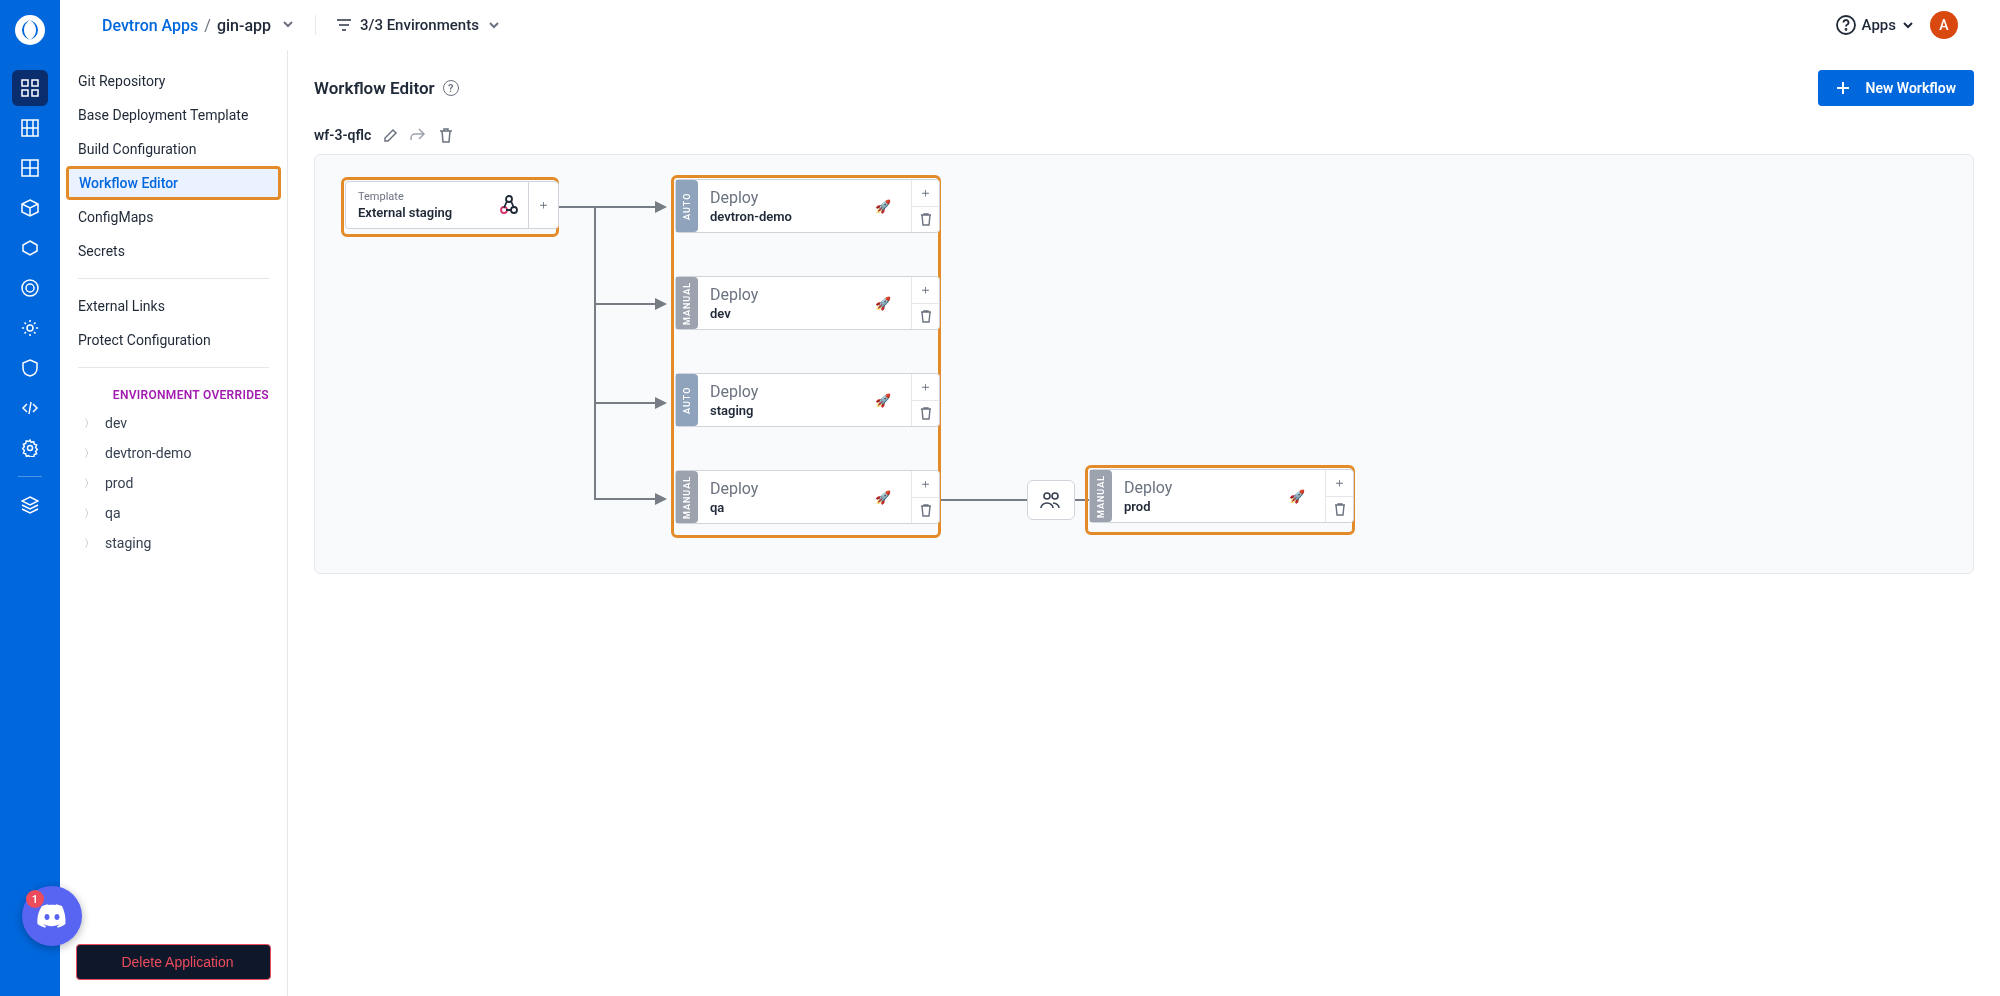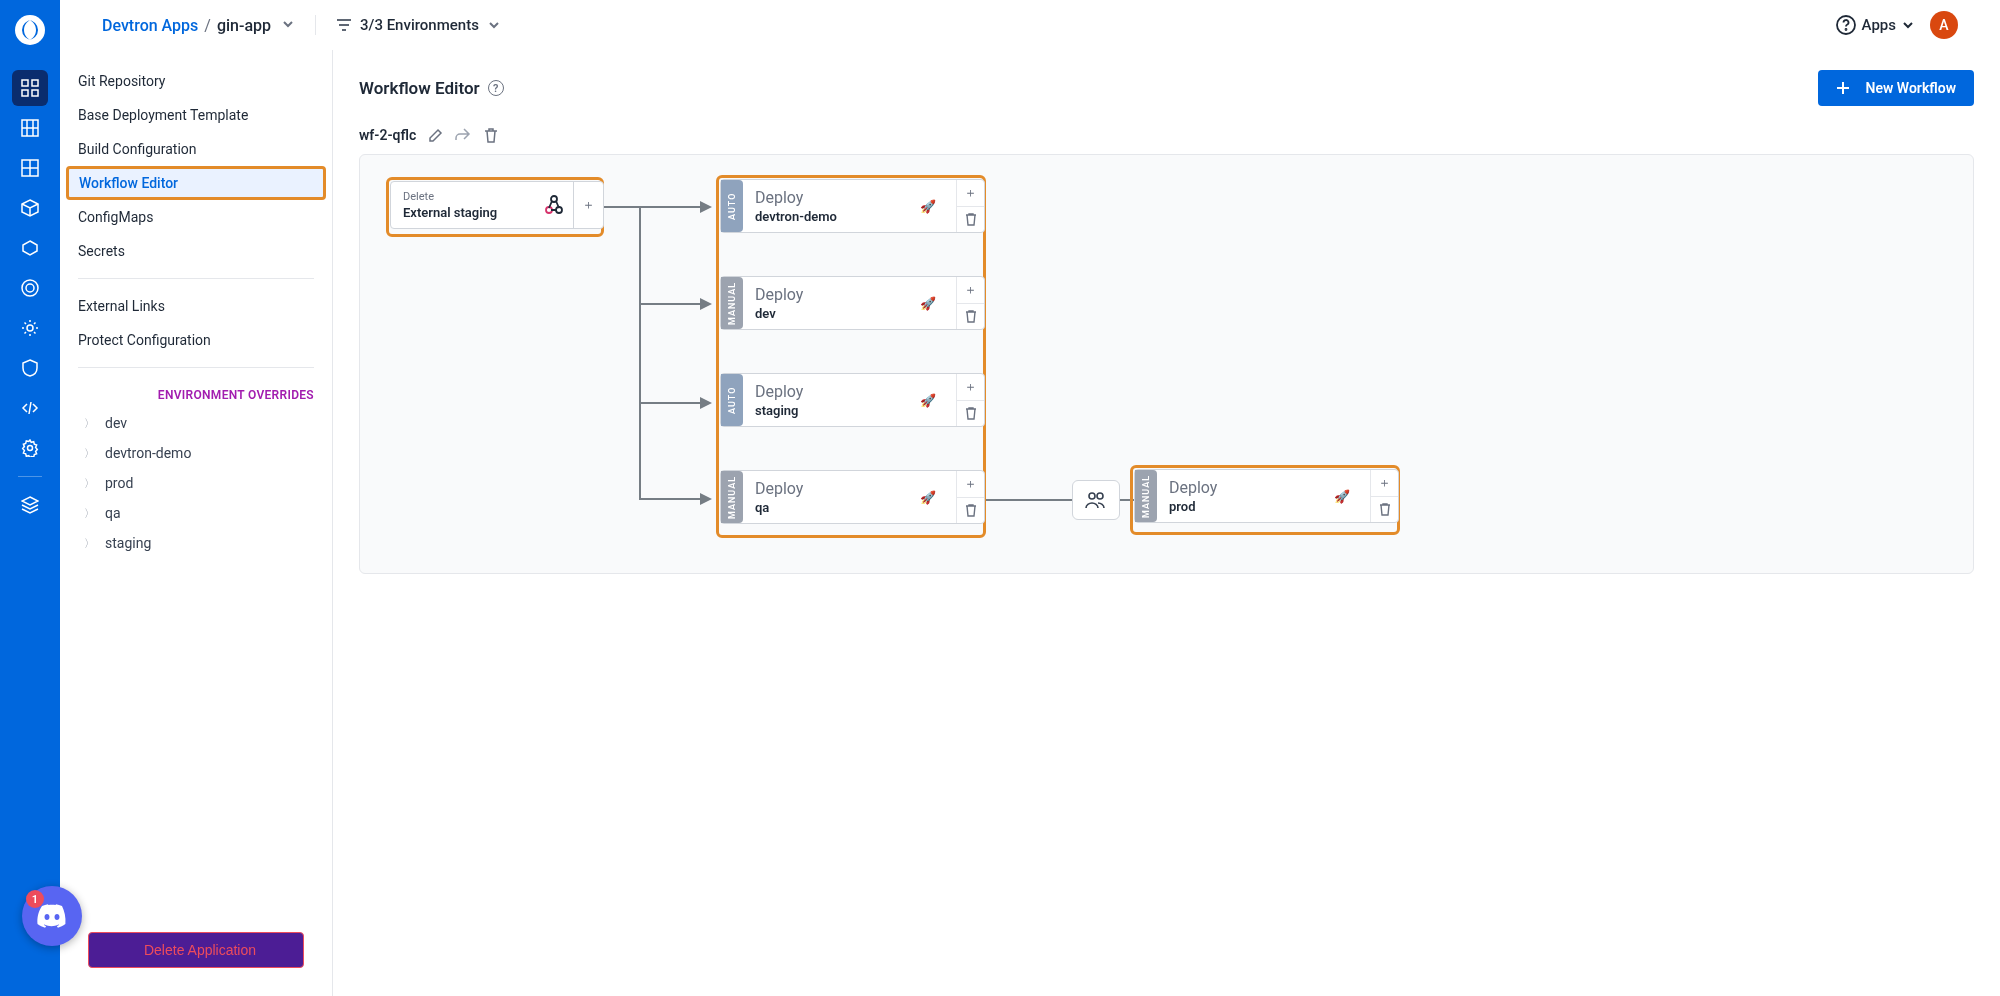--- a/index.html
+++ b/index.html
@@ -33,29 +33,29 @@
 
 
 .tabs { display:flex; gap:18px; padding:0 26px; height:34px; border-bottom:1px solid #e5e7eb; }
 .tab { display:flex; align-items:center; gap:6px; font-size:14px; color:#374151; padding:0 2px; cursor:pointer; height:34px; border-bottom:2px solid transparent; }
 .tab.active { color:#0067dd; font-weight:500; border-bottom-color:#0067dd; }
 
 
 .body { flex:1; display:flex; }
 
 
-.sidebar { width:273px; border-right:1px solid #e5e7eb; display:flex; flex-direction:column; padding-top:14px; }
+.sidebar { width:228px; border-right:1px solid #e5e7eb; display:flex; flex-direction:column; padding-top:14px; }
 .sb-item { padding:9px 18px; font-size:14px; color:#1f2937; cursor:pointer; }
 .sb-item.highlighted { background:#eaf2ff; color:#0067dd; font-weight:500; border:3px solid #e38b29; border-radius:4px; margin:0 6px; padding:6px 10px; }
 .sb-divider { height:1px; background:#e5e7eb; margin:10px 18px; }
 .sb-heading { font-size:12px; font-weight:600; letter-spacing:.3px; color:#a21caf; padding:10px 18px 6px;text-align:right; }
 .sb-env { display:flex; align-items:center; gap:10px; padding:7px 24px; font-size:14px; color:#374151; cursor:pointer; }
 .sb-chevron { color:#9ca3af; font-size:11px; }
 .sb-spacer { flex:1; }
-.delete-btn { margin:28px; height:36px; border:1px solid #ed4c5c; color:#ed4c5c; background:#4c1d95; font-weight:500; font-size:14px; border-radius:4px; cursor:pointer;padding-left:8px; }
+.delete-btn { margin:16px; height:36px; border:1px solid #ed4c5c; color:#ed4c5c; background:#0f172a; font-weight:500; font-size:14px; border-radius:4px; cursor:pointer;padding-left:8px; }
 
 
 .canvas-wrap { flex:1; padding:20px 26px; }
 .canvas-header { display:flex; align-items:center; margin-bottom:20px; }
 .canvas-title { font-size:17px; font-weight:600; display:flex; align-items:center; gap:8px; }
 .help-icon { width:16px; height:16px; border:1px solid #6b7280; border-radius:50%; display:inline-flex; align-items:center; justify-content:center; font-size:11px; color:#6b7280; }
 .new-wf-btn { background:#0067dd; color:#fff; height:36px; padding:0 18px; border-radius:4px; display:flex; align-items:center; gap:16px; font-size:14px; font-weight:600; cursor:pointer; }
 
 .wf-name-row { display:flex; align-items:center; gap:10px; margin-bottom:10px; font-size:14px; font-weight:600; }
 .wf-action-icon { width:18px; height:18px; color:#6b7280; display:flex; align-items:center; justify-content:center; cursor:pointer; }
@@ -276,21 +276,21 @@
           <div class="new-wf-btn">
             <svg width="14" height="14" viewBox="0 0 14 14" stroke="#fff" stroke-width="2">
                 <line x1="7" y1="1" x2="7" y2="13"></line>
                 <line x1="1" y1="7" x2="13" y2="7"></line>
               </svg>
             <span>New Workflow</span>
           </div>
         </div>
 
         <div class="wf-name-row">
-          <span>wf-2-qflc</span>
+          <span>wf-3-qflc</span>
           <span class="wf-action-icon">
             <svg width="15" height="15" viewBox="0 0 15 15" stroke="#6b7280" stroke-width="1.5" fill="none">
                 <path d="M10 2l3 3L5 13H2v-3z"></path>
               </svg>
           </span>
           <span class="wf-action-icon">
             <svg width="16" height="14" viewBox="0 0 16 14" stroke="#9ca3af" stroke-width="1.5" fill="none">
                 <path d="M9 1l5 5-5 5M14 6H5a4 4 0 0 0-4 4v2"></path>
               </svg>
           </span>
@@ -321,21 +321,21 @@
             <line class="conn-line" x1="0" y1="10" x2="26" y2="10"></line>
           </svg>
 
           <div class="highlight-box" style="left:26px;top:22px;width:218px;height:60px"></div>
           <div class="highlight-box" style="left:356px;top:20px;width:270px;height:363px"></div>
           <div class="highlight-box" style="left:770px;top:310px;width:270px;height:70px"></div>
 
           <div class="node-wrap" style="left:30px;top:26px">
             <div class="src-node">
               <div class="src-main">
-                <div class="src-label">Delete</div>
+                <div class="src-label">Template</div>
                 <div class="src-title">External staging</div>
               </div>
               <div class="src-icon">
                 <svg width="22" height="22" viewBox="0 0 22 22" fill="none">
                     <circle cx="6" cy="16" r="3" stroke="#d6336c" stroke-width="1.8"></circle>
                     <circle cx="16" cy="16" r="3" stroke="#1f2937" stroke-width="1.8"></circle>
                     <circle cx="11" cy="5" r="3" stroke="#1f2937" stroke-width="1.8"></circle>
                     <path d="M9 7l-3 7M13 7l3 7M8 16h6" stroke="#1f2937" stroke-width="1.8"></path>
                   </svg>
               </div>

